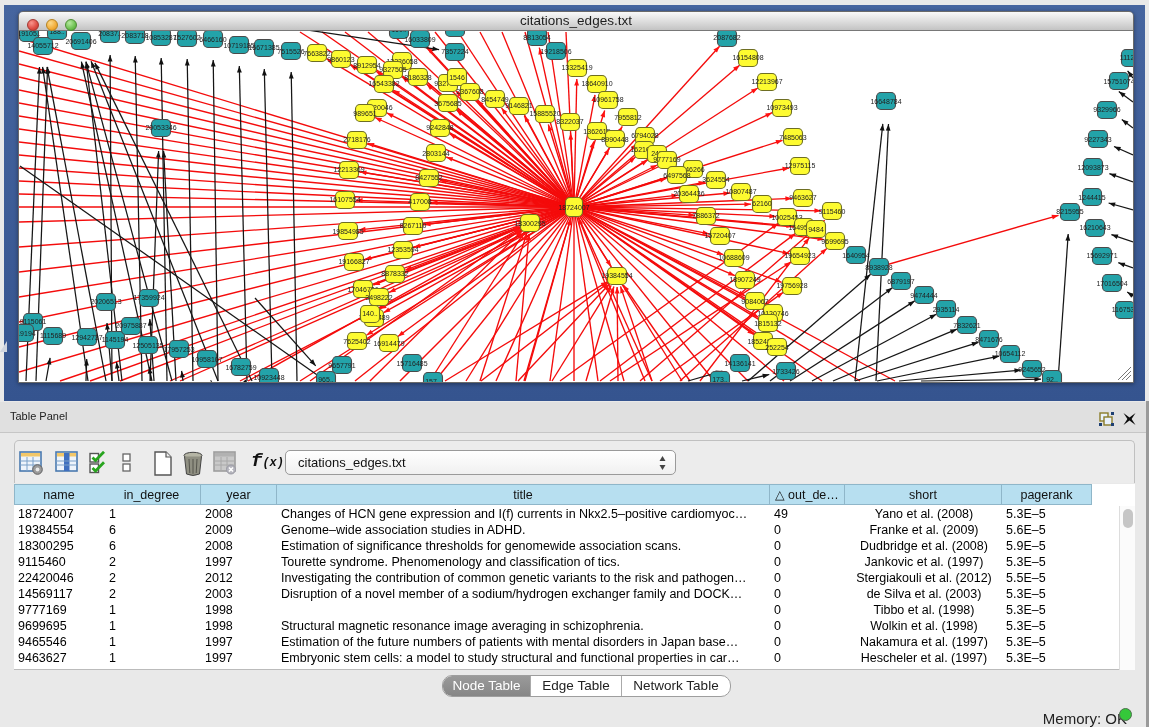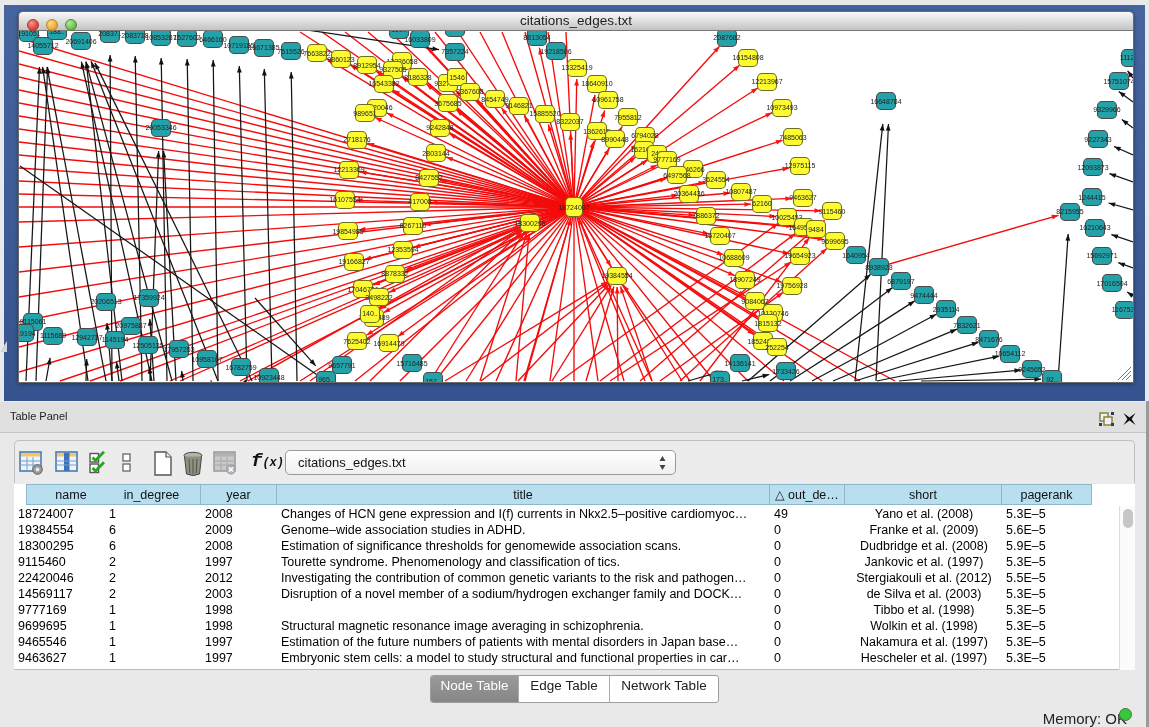--- a/index.html
+++ b/index.html
@@ -18,21 +18,21 @@
 #thead{position:absolute;left:14px;top:83px;width:1121px;height:22px;background:#fff}
 .th{position:absolute;top:0;height:21px;background:#b7dff0;border-right:1px solid #8fb6c9;border-top:1px solid #8fb6c9;border-bottom:1px solid #8fb6c9;text-align:center;font-size:12.5px;color:#111;line-height:21px}
 #tbody{position:absolute;left:14px;top:105px;width:1121px;height:164px;background:#fff;border-bottom:1px solid #bbb;overflow:hidden}
 .tr{position:relative;height:16px;font-size:12.5px;color:#000;white-space:nowrap}
 .tr div{position:absolute;top:0;line-height:16px;overflow:hidden}
 .c0{left:4px;width:85px}.c1{left:95px;width:94px}.c2{left:191px;width:72px}
 .c3{left:267px;width:489px}.c4{left:760px;width:71px}
 .c5{left:831px;width:158px;text-align:center}.c6{left:992px;width:90px}
 #vscroll{position:absolute;left:1119px;top:105px;width:16px;height:164px;background:#fbfbfb;border-left:1px solid #ddd}
 #vthumb{position:absolute;left:2.5px;top:3px;width:10px;height:19px;border-radius:5px;background:#c6c6c6}
-#tabs{position:absolute;left:430px;top:274px;height:28px;border:1px solid #9e9e9e;border-radius:3px;background:#fff;display:flex;overflow:hidden}
+#tabs{position:absolute;left:442px;top:274px;height:22px;border:1px solid #9e9e9e;border-radius:10px;background:#fff;display:flex;overflow:hidden}
 .tab{font-size:13.5px;color:#222;line-height:20px;text-align:center}
 .tab.sel{background:linear-gradient(#9a9a9a,#868686);color:#fff}
 .tab+.tab{border-left:1px solid #aaa}
 #mem{position:absolute;right:19px;top:309px;font-size:15px;color:#222}
 #dot{position:absolute;right:14px;top:307px;width:13px;height:13px;border-radius:50%;background:#35c83a;border:1.5px solid #4c6e4c}
 #redge{position:absolute;right:0;top:401px;width:3px;height:326px;background:#9a9a9a}
 .ic{position:absolute;top:10px}
 </style></head><body>
 <div id="app">
  <div id="mdi"></div>
@@ -765,21 +765,21 @@
       <circle cx="18" cy="18.5" r="4.5" fill="#b5b5bd" stroke="#9a9aa4"></circle>
       <path d="M16 16.5 L20 20.5 M20 16.5 L16 20.5" stroke="#fff" stroke-width="1.6"></path>
     </svg>
     <div style="position:absolute;left:236px;top:9px;font-size:12px;color:#111;font-family:Liberation Mono, monospace;font-style:italic"><span style="font-size:19px;font-weight:bold">f</span><b>(x)</b></div>
     <div id="combo">citations_edges.txt<svg style="position:absolute;right:9px;top:5px" width="7" height="14" viewBox="0 0 7 14">
             <path d="M3.5 0 L6.5 5 L0.5 5 Z" fill="#444"></path>
             <path d="M3.5 14 L6.5 9 L0.5 9 Z" fill="#444"></path>
           </svg></div>
   </div>
   <div id="thead">
-    <div class="th" style="left:12px;width:90px;border-left:1px solid #8fb6c9">name</div>
+    <div class="th" style="left:0;width:90px;border-left:1px solid #8fb6c9">name</div>
     <div class="th" style="left:89px;width:98px">in_degree</div>
     <div class="th" style="left:187px;width:76px">year</div>
     <div class="th" style="left:263px;width:493px">title</div>
     <div class="th" style="left:756px;width:75px;text-align:left;padding-left:5px">△ out_de…</div>
     <div class="th" style="left:831px;width:157px">short</div>
     <div class="th" style="left:988px;width:90px">pagerank</div>
   </div>
   <div id="tbody">
         <div class="tr">
           <div class="c0">18724007</div>

